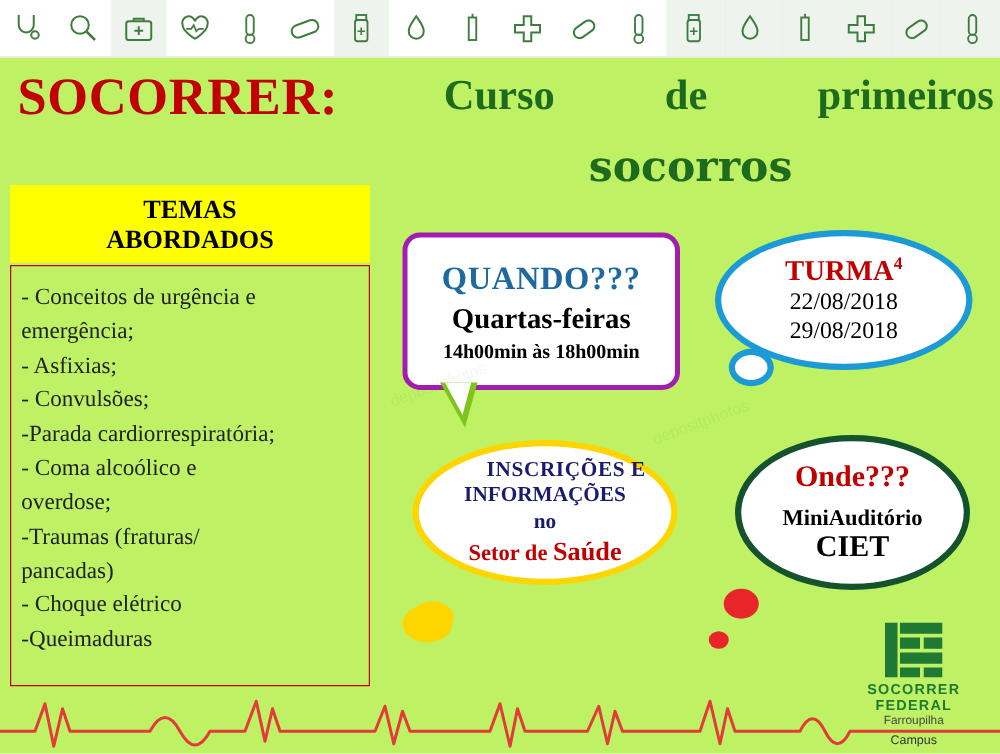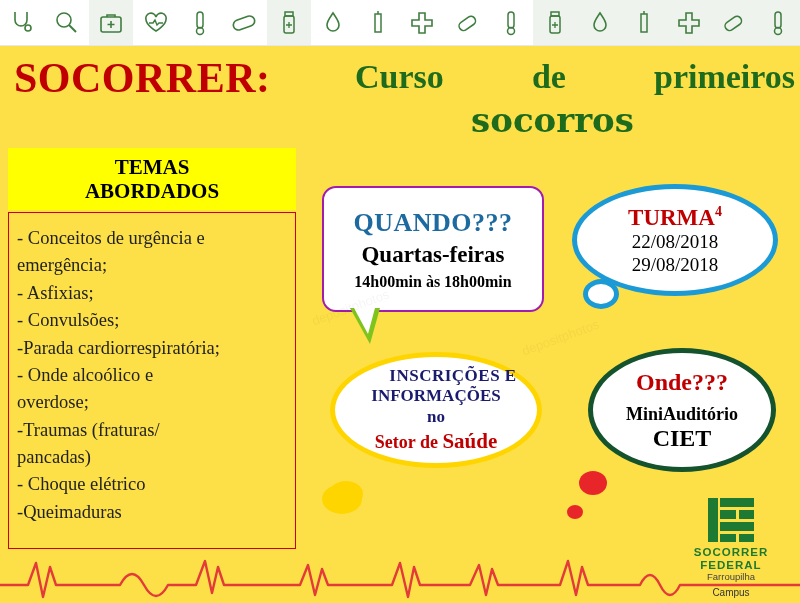--- a/index.html
+++ b/index.html
@@ -5,21 +5,21 @@
   html, body {
     margin: 0;
     padding: 0;
     background: #ffffff;
   }
   .poster {
     position: relative;
     width: 800px;
     height: 603px;
     overflow: hidden;
-    background: #fde047;
+    background: #bef264;
     font-family: "Liberation Serif", serif;
   }
 
   
   .icon-strip {
     position: absolute;
     top: 0; left: 0;
     width: 800px; height: 45px;
     display: flex;
     align-items: center;
@@ -67,20 +67,21 @@
   .title-rest span.l1 {
     display: block;
     text-align: justify;
     text-align-last: justify;
     font-family: Liberation Serif, serif;
   }
   .title-rest span.l2 {
     display: block;
     margin-left: -45px;
     text-align: center;
+    margin-top: 14px;
   }
 
   
   .temas-header {
     position: absolute;
     left: 8px; top: 148px;
     width: 288px; height: 62px;
     background: #ffff00;
     display: flex;
     flex-direction: column;
@@ -123,21 +124,21 @@
     flex-direction: column;
     align-items: center;
     justify-content: center;
     text-align: center;
   }
 
   
   .bubble-quando {
     left: 322px; top: 186px;
     width: 222px; height: 126px;
-    border: 2px solid #a21caf;
+    border: 4px solid #a21caf;
     border-radius: 14px;
   }
   .bubble-quando .tail {
     position: absolute;
     left: 26px; bottom: -34px;
     width: 0; height: 0;
     border-left: 20px solid transparent;
     border-right: 10px solid transparent;
     border-top: 36px solid #7fc41c;
   }
@@ -442,21 +443,21 @@
     <div>ABORDADOS</div>
   </div>
 
   <div class="temas-box">
     <ul>
       <li>- Conceitos de urgência e
 emergência;</li>
       <li>- Asfixias;</li>
       <li>- Convulsões;</li>
       <li>-Parada cardiorrespiratória;</li>
-      <li>- Onde alcoólico e
+      <li>- Coma alcoólico e
 overdose;</li>
       <li>-Traumas (fraturas/
 pancadas)</li>
       <li>- Choque elétrico</li>
       <li>-Queimaduras</li>
     </ul>
   </div>
 
   <div class="bubble bubble-quando">
     <div class="q-line1">QUANDO???</div>

